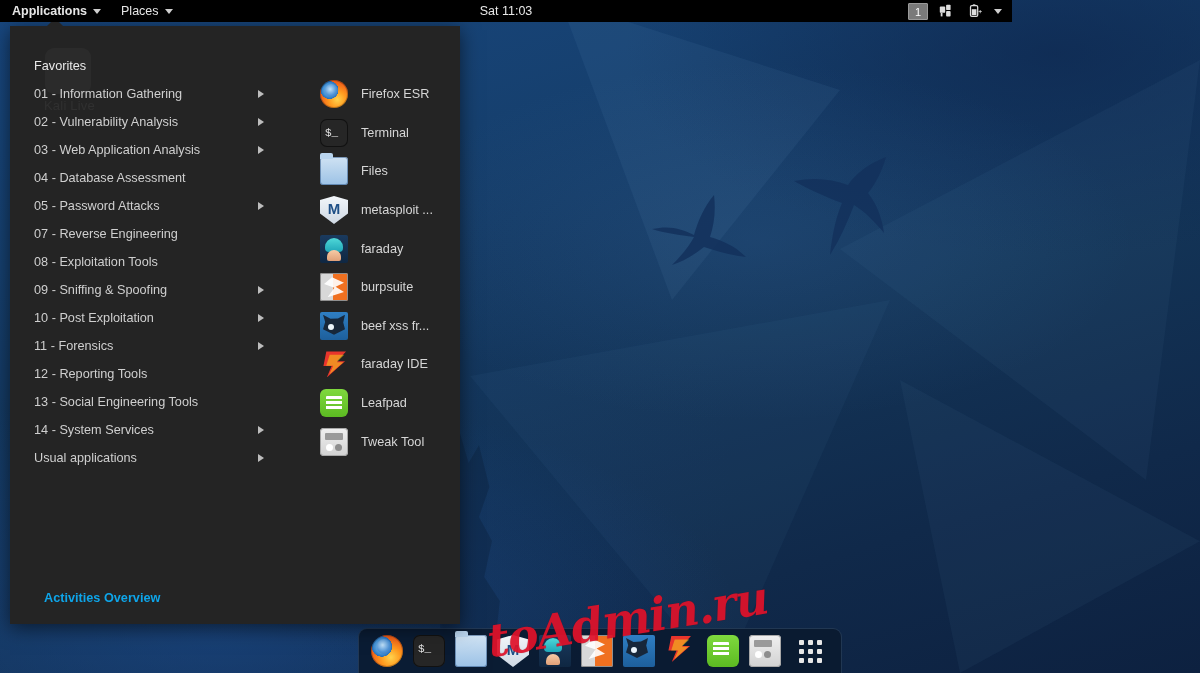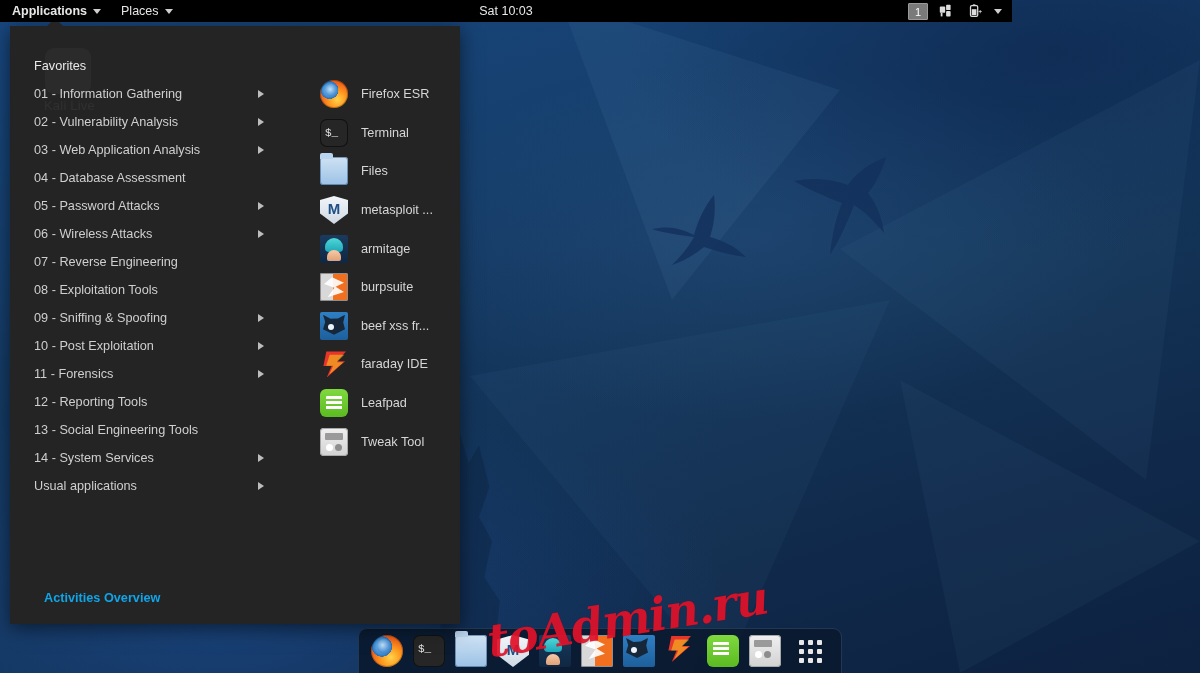--- a/index.html
+++ b/index.html
@@ -303,21 +303,21 @@
 <div id="topbar">
   <div class="tb-item" id="applications-menu-button">
     <span>Applications</span>
     <span class="caret"></span>
   </div>
   <div class="tb-item" id="places-menu-button">
     <span>Places</span>
     <span class="caret"></span>
   </div>
 
-  <div id="topbar-clock">Sat 10:03</div>
+  <div id="topbar-clock">Sat 11:03</div>
 
   <div id="topbar-right">
     <div id="workspace-indicator">1</div>
 
     <svg class="tb-icon" viewBox="0 0 20 16">
       <rect x="2" y="3" width="6" height="7" rx="1" fill="#dcdcdc"></rect>
       <rect x="9" y="1" width="5" height="6" rx="1" fill="#dcdcdc"></rect>
       <rect x="9" y="8" width="5" height="6" rx="1" fill="#dcdcdc"></rect>
       <rect x="3" y="10" width="2" height="4" fill="#dcdcdc"></rect>
     </svg>
@@ -357,24 +357,20 @@
           <span class="cat-arrow"></span>
         </div>
         <div class="cat-row">
           <span class="cat-label">04 - Database Assessment</span>
         </div>
         <div class="cat-row">
           <span class="cat-label">05 - Password Attacks</span>
           <span class="cat-arrow"></span>
         </div>
         <div class="cat-row">
-          <span class="cat-label">06 - Wireless Attacks</span>
-          <span class="cat-arrow"></span>
-        </div>
-        <div class="cat-row">
           <span class="cat-label">07 - Reverse Engineering</span>
         </div>
         <div class="cat-row">
           <span class="cat-label">08 - Exploitation Tools</span>
         </div>
         <div class="cat-row">
           <span class="cat-label">09 - Sniffing &amp; Spoofing</span>
           <span class="cat-arrow"></span>
         </div>
         <div class="cat-row">
@@ -418,21 +414,21 @@
       <div class="app-row">
         <span class="app-ico ico-files"></span>
         <span>Files</span>
       </div>
       <div class="app-row">
         <span class="app-ico ico-metasploit"></span>
         <span>metasploit ...</span>
       </div>
       <div class="app-row">
         <span class="app-ico ico-armitage"></span>
-        <span>armitage</span>
+        <span>faraday</span>
       </div>
       <div class="app-row">
         <span class="app-ico ico-burp"></span>
         <span>burpsuite</span>
       </div>
       <div class="app-row">
         <span class="app-ico ico-beef"></span>
         <span>beef xss fr...</span>
       </div>
       <div class="app-row">

